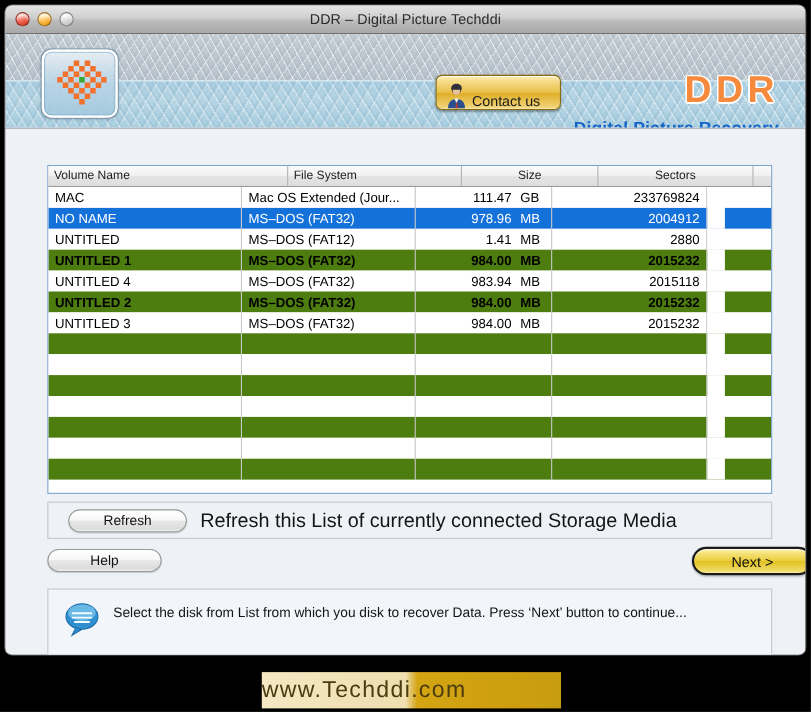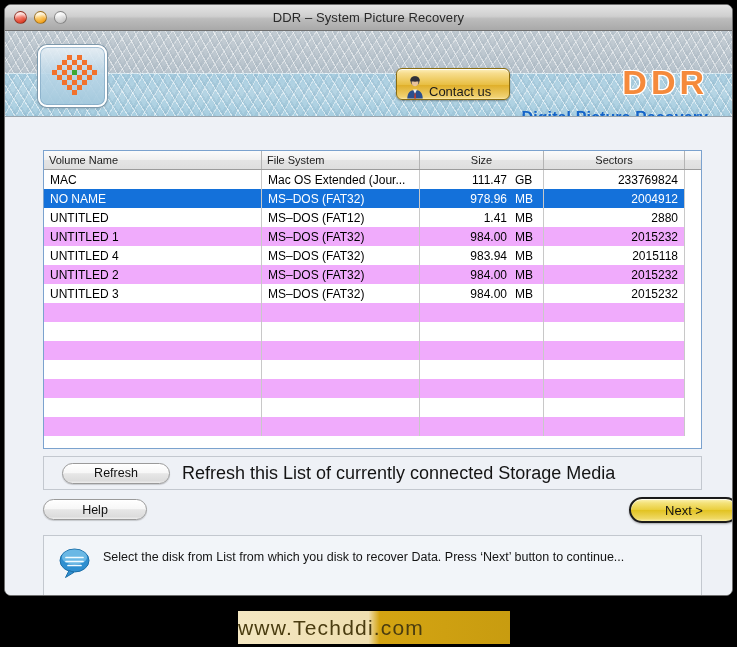--- a/index.html
+++ b/index.html
@@ -147,28 +147,28 @@
   }
   .th.c0 { width: 218px; }
   .th.c1 { width: 158px; }
   .th.c2 { width: 124px; justify-content: center; }
   .th.c3 { width: 141px; justify-content: center; }
   .th.c4 { width: 16px; border-right: none; }
 
   .tbody { position: relative; height: 278px; overflow: hidden; }
   .trow { display: flex; height: 19px; font-size: 12px; color: #000; }
   .trow.odd  { background: #ffffff; }
-  .trow.even { background: #f0abfc; }
+  .trow.even { background: #4d7c0f; font-weight: bold; }
   .trow.selected { background: #1471da; color: #ffffff; }
   .td {
     display: flex; align-items: center;
     border-right: 1px solid #c8c8c8;
     padding: 0 6px; overflow: hidden; white-space: nowrap;
   }
-  .td.c0 { width: 218px; }
+  .td.c0 { width: 176px; }
   .td.c1 { width: 158px; }
   .td.c2 { width: 124px; justify-content: flex-end; }
   .td.c3 { width: 141px; justify-content: flex-end; }
   .td.c4 { width: 16px; border-right: none; background: #ffffff; }
   .trow.selected .td.c4 { background: #ffffff; }
   .sz-num { display: inline-block; }
   .sz-unit { display: inline-block; width: 22px; text-align: left; margin-left: 8px; }
 
   
   .refresh-strip {
@@ -249,21 +249,21 @@
 <body>
 
 <div class="window">
 
   <div class="titlebar">
     <div class="lights">
       <div class="light red"></div>
       <div class="light yellow"></div>
       <div class="light gray"></div>
     </div>
-    <div class="titlebar-title">DDR – System Picture Recovery</div>
+    <div class="titlebar-title">DDR – Digital Picture Techddi</div>
   </div>
 
   <div class="banner">
     <div class="banner-top"></div>
     <div class="banner-bot"></div>
 
     <div class="app-icon-tile">
       <svg class="pix-grid" width="48" height="46" viewBox="0 0 48 46">
         <g fill="#f2712c">
           <rect x="18" y="2" width="5" height="5"></rect>

